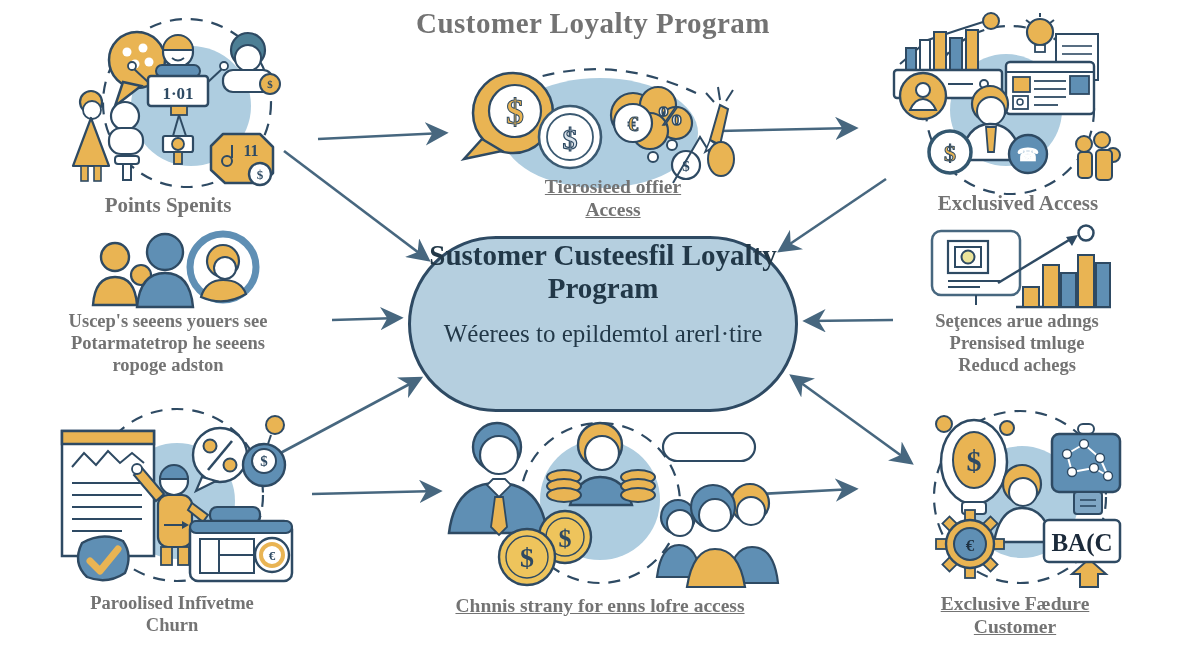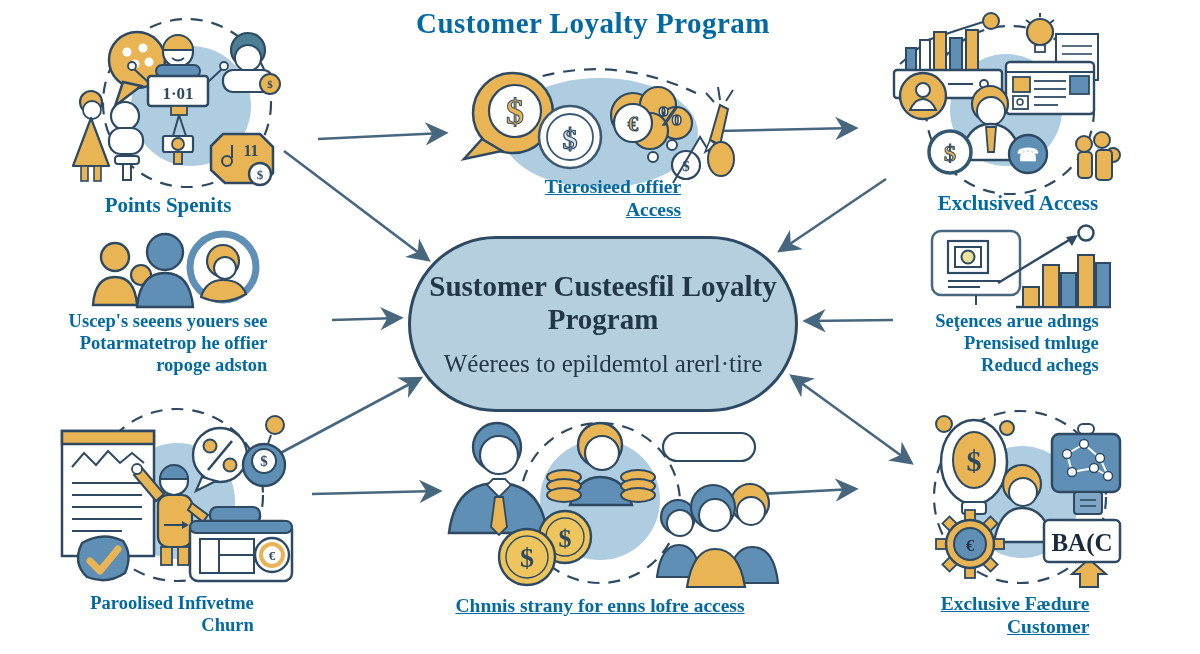--- a/index.html
+++ b/index.html
@@ -1,27 +1,27 @@
 <!DOCTYPE html>
 <html><head>
 <meta charset="utf-8">
 <style>
   html,body{margin:0;padding:0;background:#fff;}
   #canvas{position:relative;width:1200px;height:654px;background:#ffffff;overflow:hidden;
           font-family:"Liberation Serif","DejaVu Serif",serif;}
-  .label{position:absolute;transform:translateX(-50%);text-align:right;font-weight:bold;
-         color:#0369a1;line-height:1.2;white-space:nowrap;}
+  .label{position:absolute;transform:translateX(-50%);text-align:center;font-weight:bold;
+         color:#737373;line-height:1.2;white-space:nowrap;}
   .title{font-size:29px;letter-spacing:.5px;}
   .big{font-size:21px;}
   .med{font-size:19.5px;text-decoration:underline;}
   .sml{font-size:18.5px;}
   .label span{display:block;}
   #pill{position:absolute;left:408px;top:236px;width:384px;height:170px;border:3px solid #2e4a63;
         border-radius:90px;background:#b5cfdf;display:flex;flex-direction:column;align-items:center;
-        justify-content:center;text-align:center;}
+        text-align:center;}
   #pill .head{font-size:29px;font-weight:bold;color:#223848;line-height:1.15;}
   #pill .sub{font-size:25px;font-weight:normal;color:#223848;margin-top:14px;}
   svg{position:absolute;overflow:visible;}
   svg text{font-family:"Liberation Serif","DejaVu Serif",serif;font-weight:bold;}
   #arrows{left:0;top:0;pointer-events:none;}
 </style>
 </head>
 <body>
 
 <div id="canvas">
@@ -418,21 +418,21 @@
     <g>
       <rect x="132" y="118" width="76" height="42" rx="5" fill="#fff" stroke="#2e4a63" stroke-width="2.5"></rect>
       <text x="170" y="149" font-size="25" fill="#1b2a3a" text-anchor="middle">BA(C</text>
     </g>
   </svg>
 
   <div class="label big" style="left:168px;top:193px;">Points Spenits</div>
 
   <div class="label sml" style="left:168px;top:310px;">
     <span>Uscep's seeens youers see</span>
-    <span>Potarmatetrop he offier</span>
+    <span>Potarmatetrop he seeens</span>
     <span>ropoge adston</span>
   </div>
 
   <div class="label sml" style="left:172px;top:592px;">
     <span>Paroolised Infĭvetme</span>
     <span>Churn</span>
   </div>
 
   <div class="label med" style="left:613px;top:175px;">
     <span>Tierosieed offier</span>

